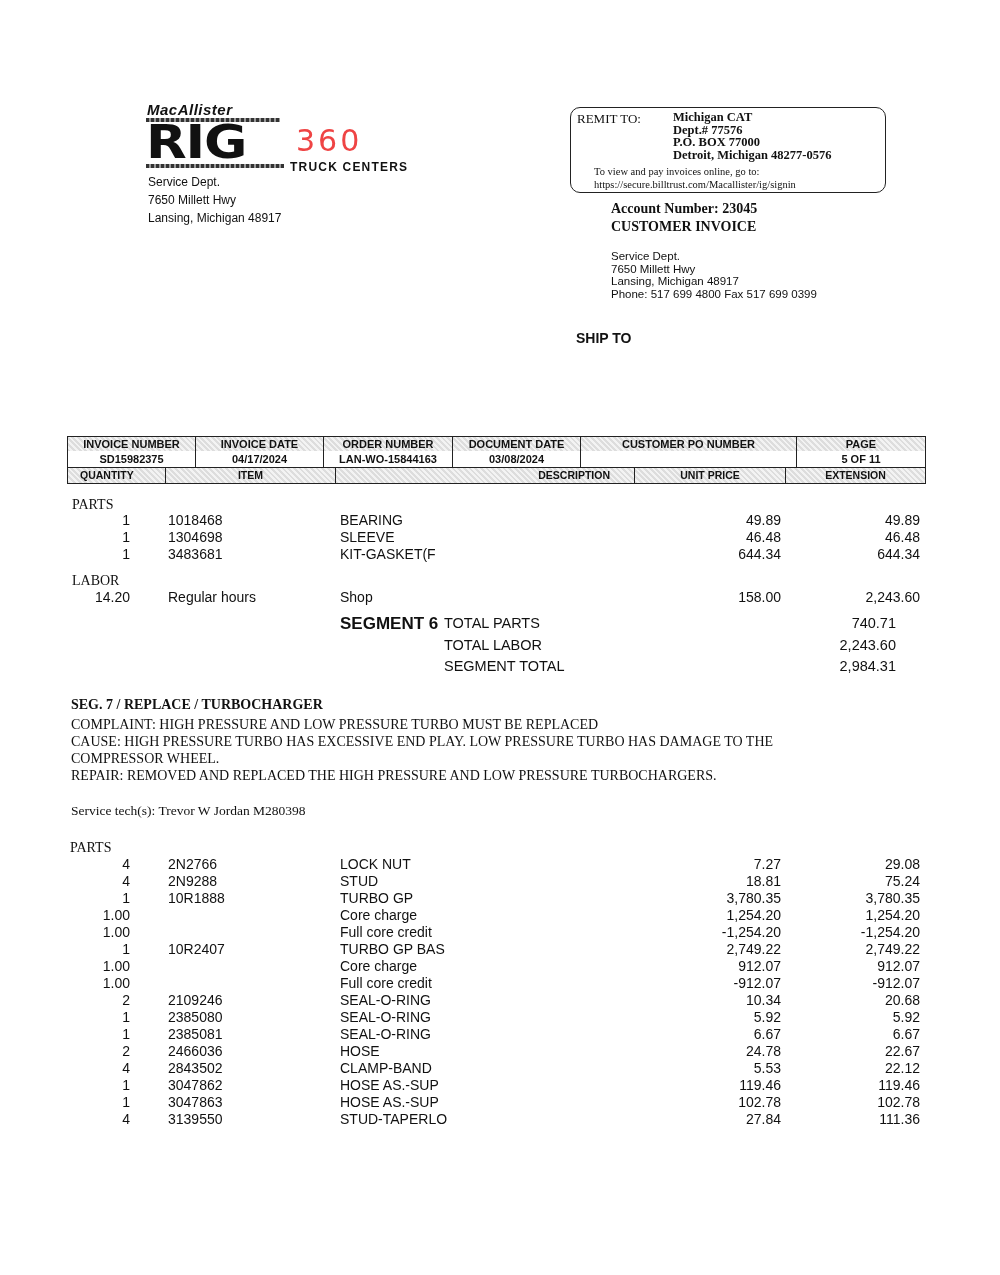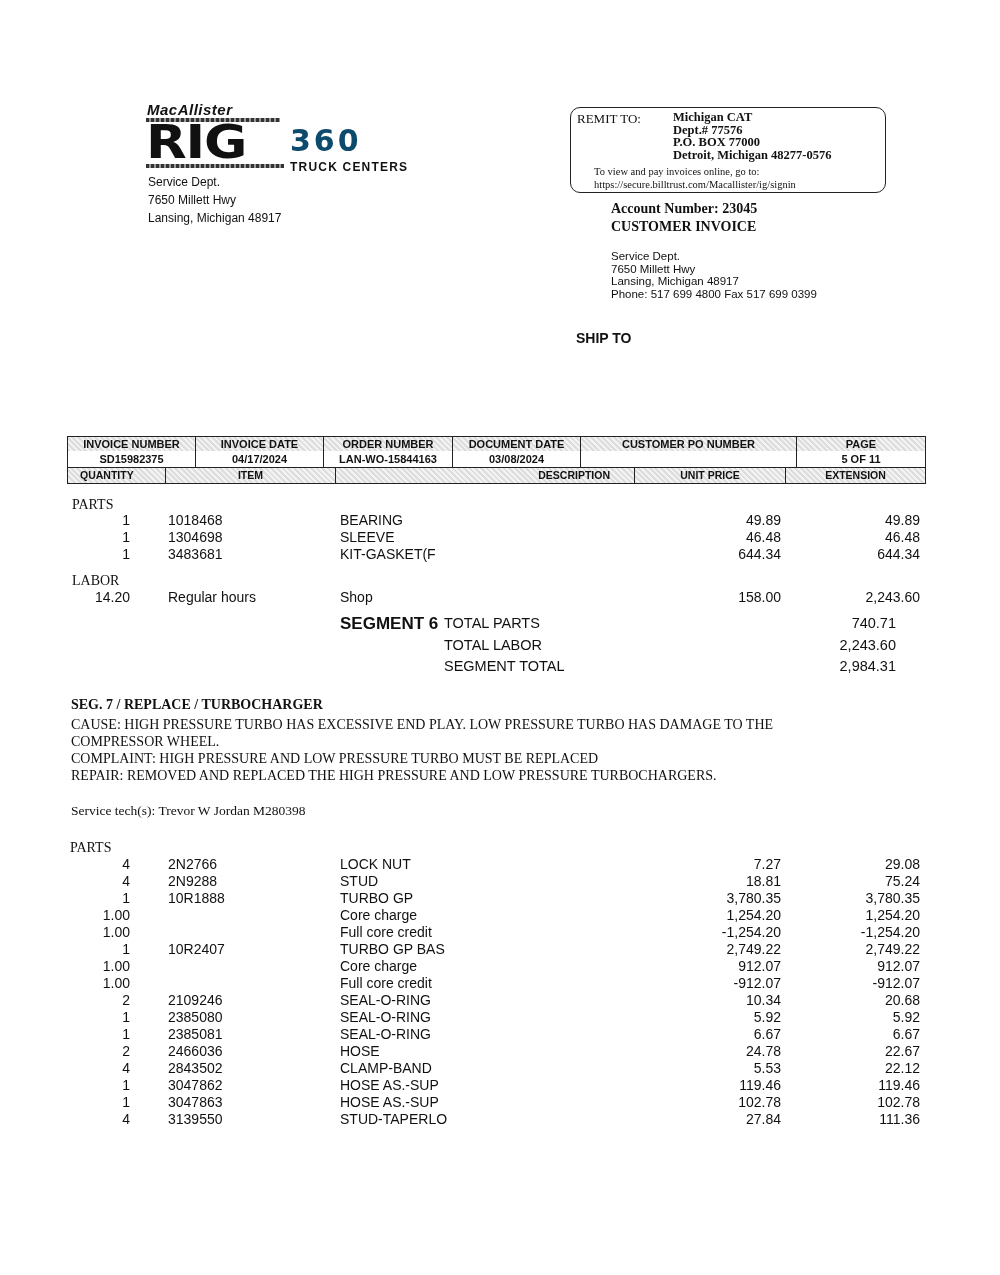--- a/index.html
+++ b/index.html
@@ -4,21 +4,21 @@
 <style>
   html, body { margin:0; padding:0; background:#fff; }
   body { width:1000px; height:1275px; position:relative; overflow:hidden; color:#111; font-family:"Liberation Sans", sans-serif; }
   .abs { position:absolute; }
   .serif { font-family:"Liberation Serif", serif; }
 
   
   .logo-mac { left:147px; top:101px; font-size:15px; font-weight:bold; font-style:italic; letter-spacing:0.5px; }
   .logo-bar { height:4px; background:repeating-linear-gradient(90deg,#333 0 3px,#999 3px 5px); }
   .logo-rig { left:146px; top:120px; font-size:46px; font-weight:900; letter-spacing:-1px; line-height:44px; font-family:"DejaVu Sans", sans-serif; transform:scaleX(1.15); transform-origin:left; }
-  .logo-360 { left:290px; top:126px; font-size:30px; font-weight:bold; color:#0c4a6e; letter-spacing:3px; line-height:30px; font-family:"DejaVu Sans", sans-serif; }
+  .logo-360 { left:296px; top:126px; font-size:30px; font-weight:normal; color:#ef4444; letter-spacing:3px; line-height:30px; font-family:"DejaVu Sans", sans-serif; }
   .logo-tc { left:290px; top:160px; font-size:12px; font-weight:bold; letter-spacing:1.2px; }
   .addr-left { left:148px; top:173px; font-size:12px; line-height:18px; }
 
   .remit { left:570px; top:107px; width:316px; height:86px; border:1.5px solid #222; border-radius:10px; box-sizing:border-box; }
   .remit-label { left:6px; top:3px; font-size:13px; }
   .remit-lines { left:102px; top:3px; font-size:12.5px; font-weight:bold; line-height:12.5px; }
   .remit-online { left:23px; top:58px; font-size:10.5px; line-height:12.5px; }
 
   .acct { left:611px; top:200px; font-size:14px; font-weight:bold; line-height:18px; }
   .addr-right { left:611px; top:250px; font-size:11.5px; line-height:12.5px; }
@@ -171,22 +171,22 @@
   <span class="tl">TOTAL LABOR</span>
   <span class="tv">2,243.60</span>
 </div>
 <div class="tot-line" style="top:658px">
   <span class="tl">SEGMENT TOTAL</span>
   <span class="tv">2,984.31</span>
 </div>
 
 <div class="abs seg7">
   <div class="ttl" style="margin-bottom:3px">SEG. 7 / REPLACE / TURBOCHARGER</div>
+  <div>COMPLAINT: HIGH PRESSURE AND LOW PRESSURE TURBO MUST BE REPLACED</div>
   <div>CAUSE: HIGH PRESSURE TURBO HAS EXCESSIVE END PLAY. LOW PRESSURE TURBO HAS DAMAGE TO THE COMPRESSOR WHEEL.</div>
-  <div>COMPLAINT: HIGH PRESSURE AND LOW PRESSURE TURBO MUST BE REPLACED</div>
   <div>REPAIR: REMOVED AND REPLACED THE HIGH PRESSURE AND LOW PRESSURE TURBOCHARGERS.</div>
 </div>
 <div class="abs tech">Service tech(s): Trevor W Jordan M280398</div>
 
 <div class="abs sec-label" style="left:70px;top:840px;">PARTS</div>
 
 <div id="seg7-parts">
     <div class="line" style="top: 856px;">
       <span class="q">4</span>
       <span class="it">2N2766</span>

